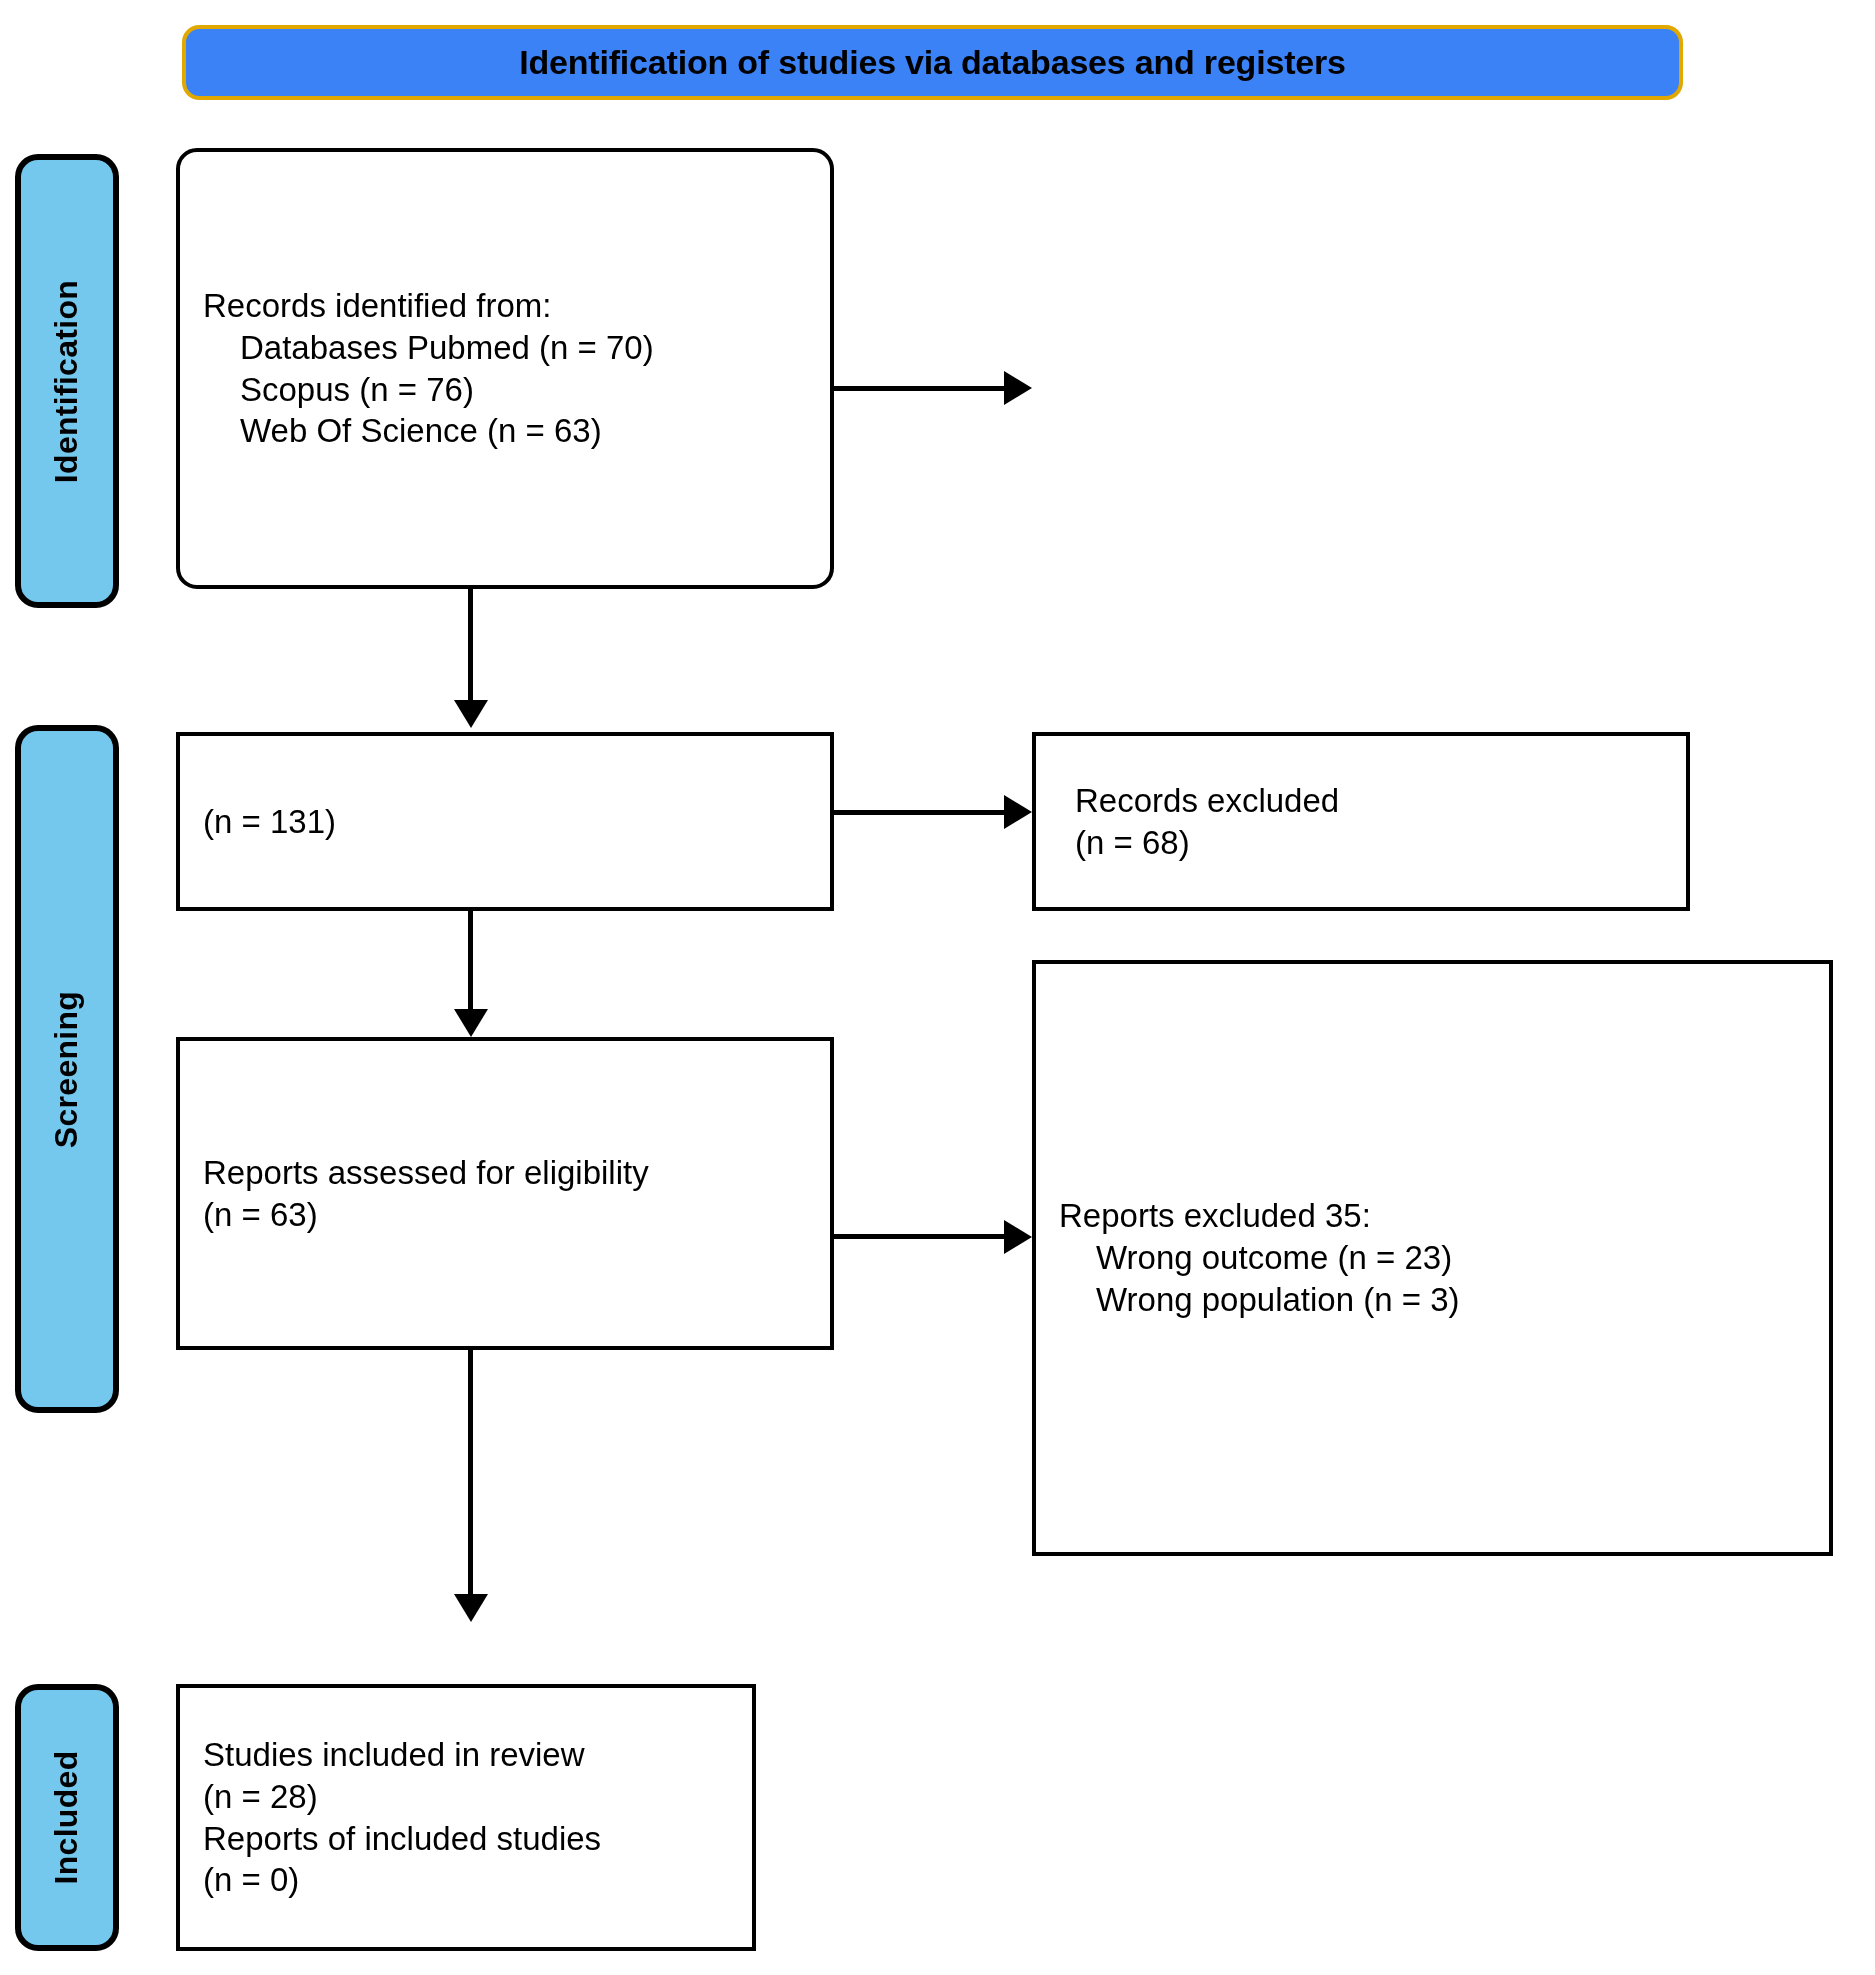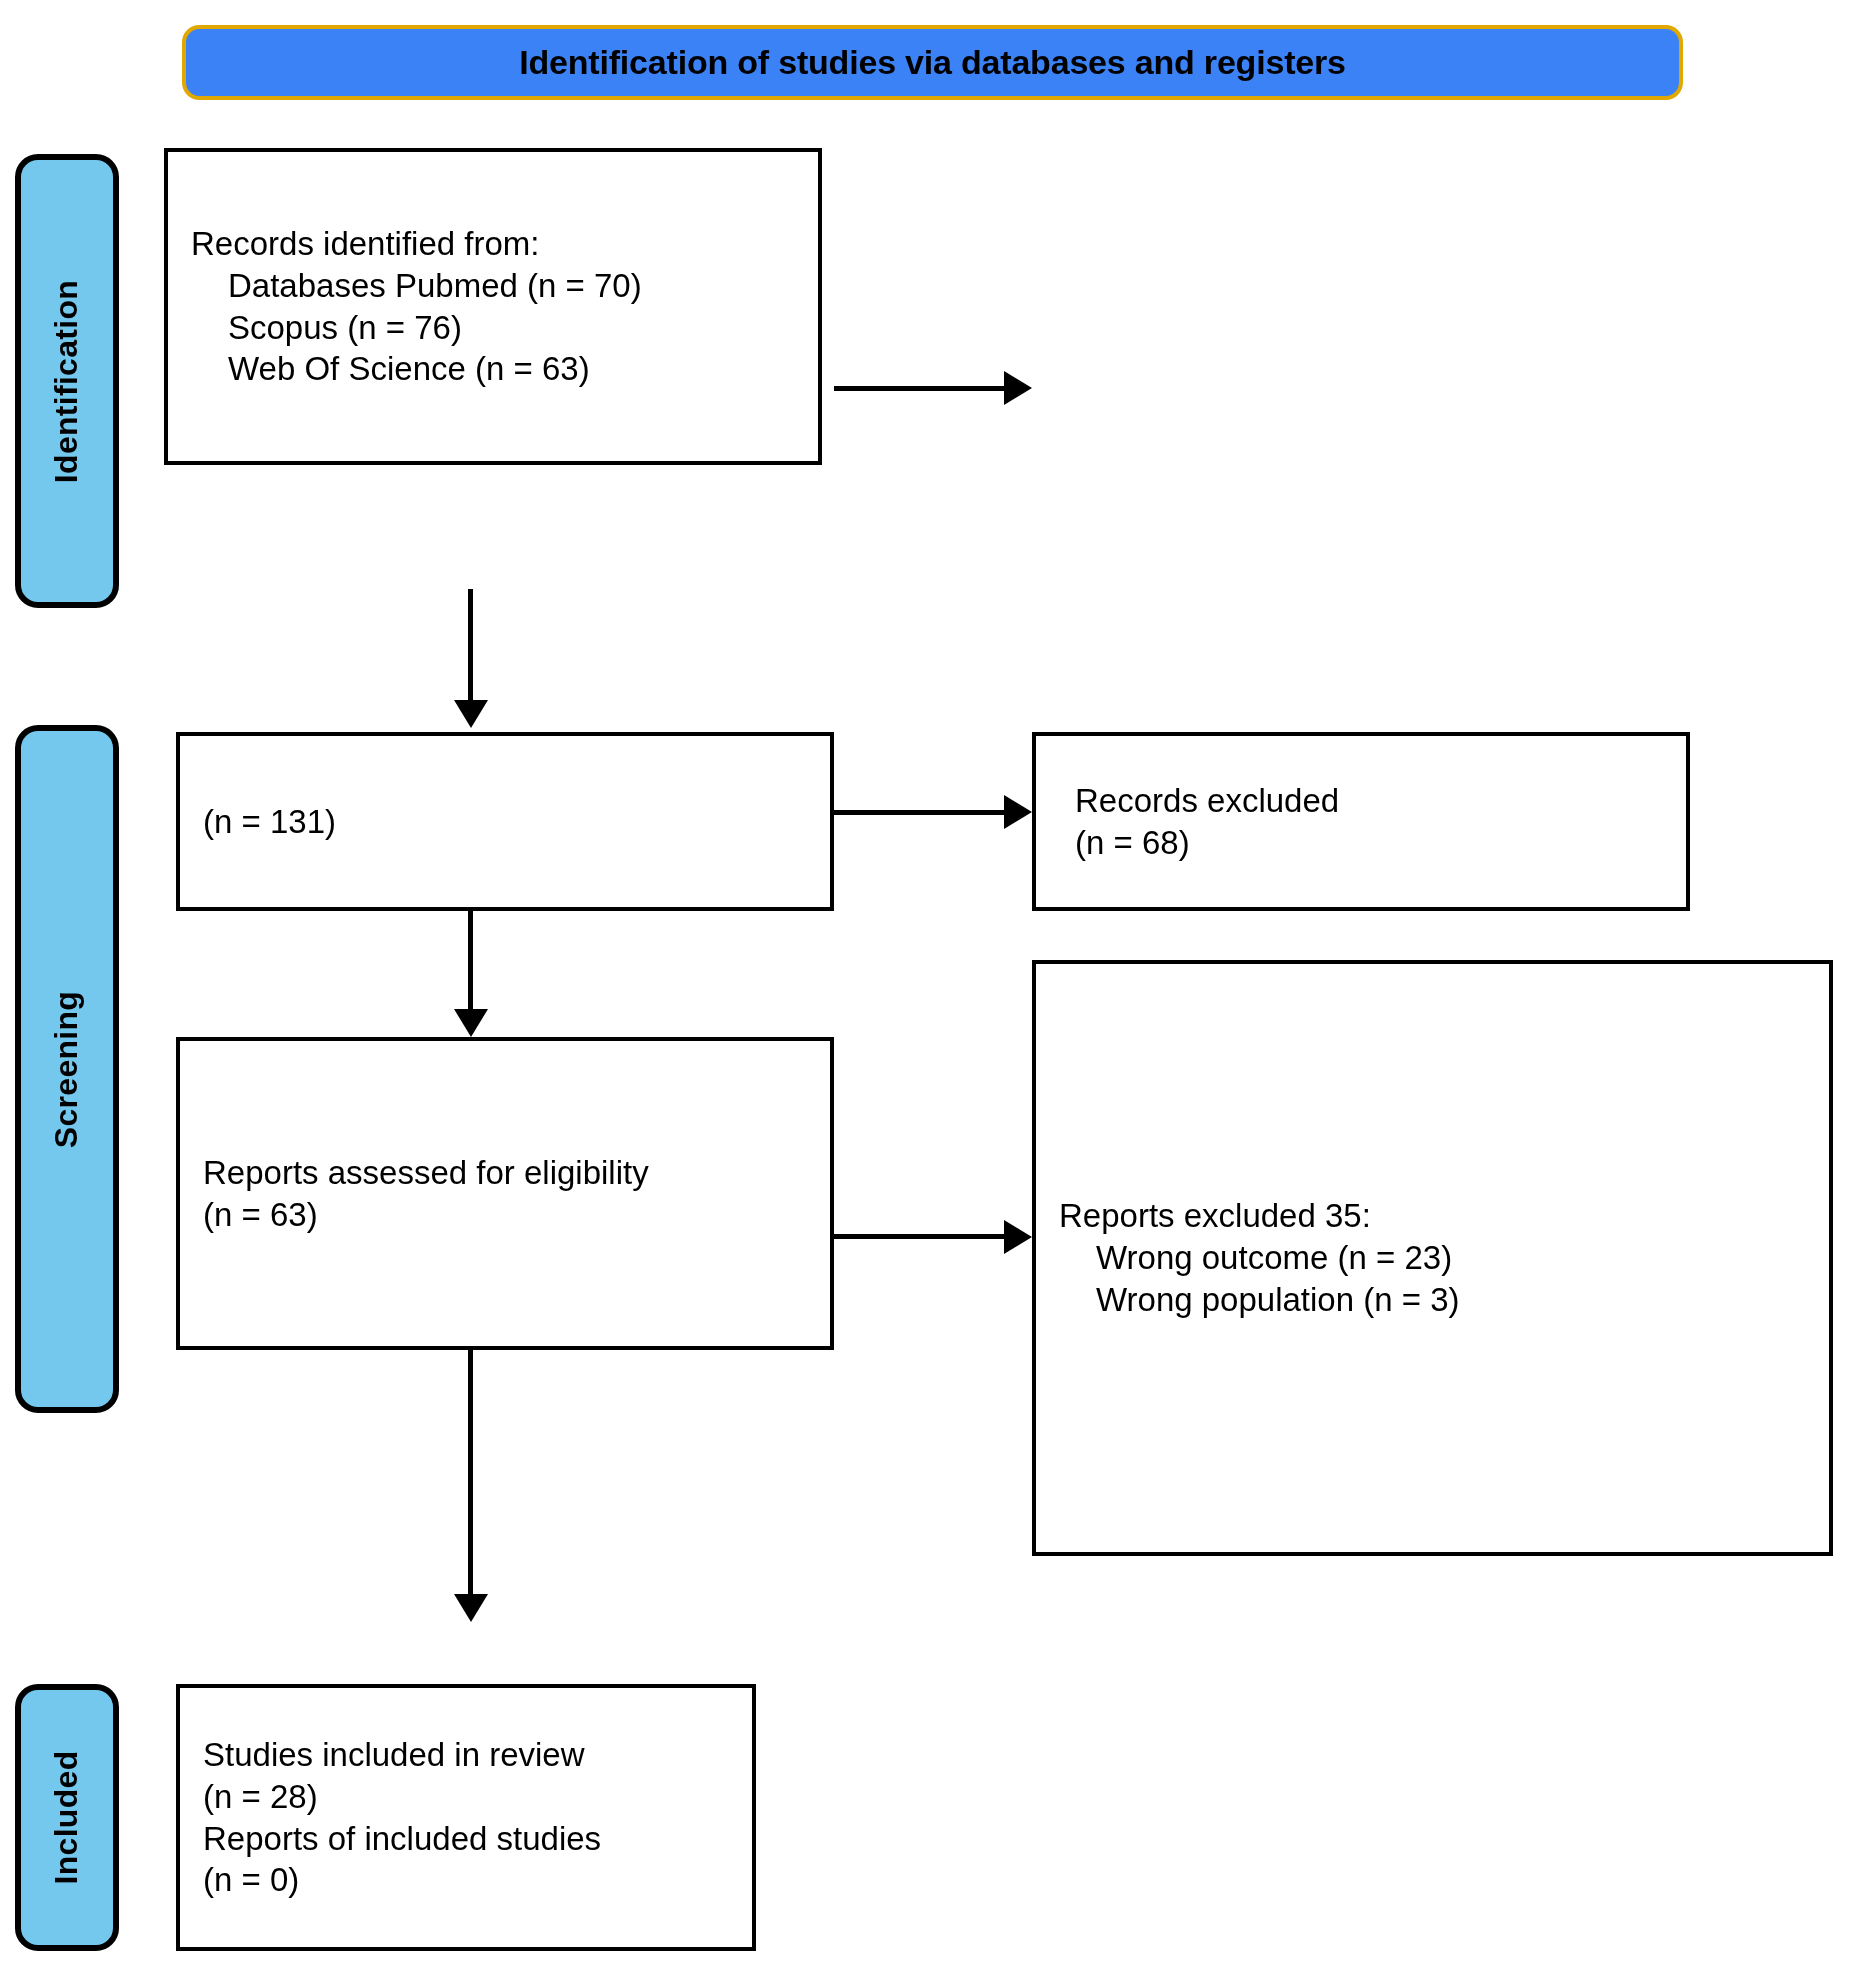--- a/index.html
+++ b/index.html
@@ -126,21 +126,21 @@
   </div>
 
   <div class="stage-tab" style="left:14.7px; top:725px; width:104px; height:688px;">
     <span class="stage-tab-label">Screening</span>
   </div>
 
   <div class="stage-tab" style="left:14.7px; top:1684px; width:104px; height:267px;">
     <span class="stage-tab-label">Included</span>
   </div>
 
-  <div class="flow-box" style="left:164px; top:148px; width:658px; height:317px;">
+  <div class="flow-box" style="left:176px; top:148px; width:658px; height:441px;border-radius:21px;">
     <div class="flow-box-text">
       <span class="hang">Records identified from:</span>
       <span class="indent-1">Databases Pubmed (n = 70)</span>
       <span class="indent-1">Scopus (n = 76)</span>
       <span class="indent-1">Web Of Science (n = 63)</span>
     </div>
   </div>
 
 
   <div class="conn-line-h" style="left:834px; top:386px; width:172px;"></div>

